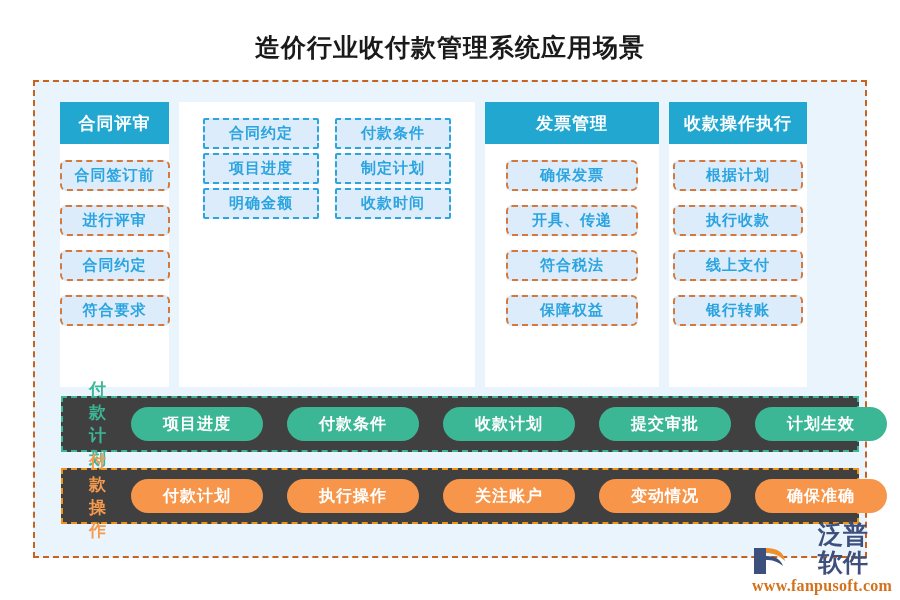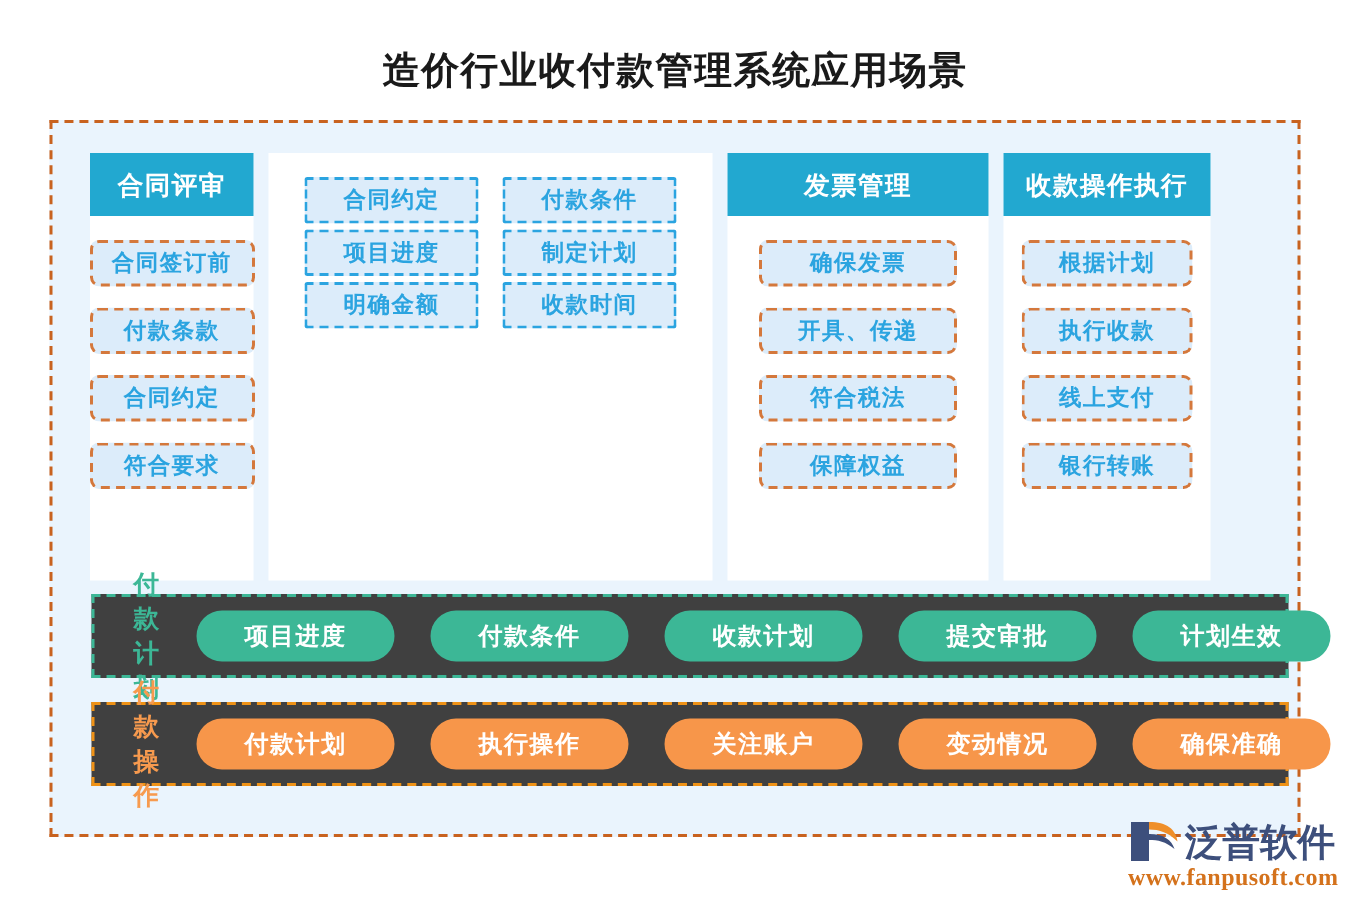--- a/index.html
+++ b/index.html
@@ -107,21 +107,21 @@
   .chip-orange {
     border: 2px dashed #d4783c;
     width: 110px;
   }
   .chip-blue {
     border: 2px dashed #2ba4e0;
     width: 116px;
     border-radius: 2px;
   }
   .col-3 .chip-orange { width: 132px; }
-  .col-4 .chip-orange { width: 114px; }
+  .col-4 .chip-orange { width: 130px; }
 
   
   .flow-row {
     position: absolute;
     left: 14px;
     width: 798px;
     height: 56px;
     box-sizing: border-box;
     background: #404040;
     display: flex;
@@ -176,20 +176,21 @@
     gap: 4px;
     height: 34px;
   }
   .logo-mark { width: 34px; height: 32px; flex: 0 0 34px; }
   .logo-text {
     font-size: 25px;
     font-weight: bold;
     color: #3d4f7c;
     letter-spacing: 0px;
     line-height: 28px;
+    margin-left: 28px;
   }
   .logo-url {
     font-family: "Liberation Serif", "DejaVu Serif", serif;
     font-size: 16px;
     color: #d4721c;
     letter-spacing: 0.3px;
     text-align: center;
     margin-top: 1px;
     font-weight: bold;
   }
@@ -200,21 +201,21 @@
 <div class="page-title">造价行业收付款管理系统应用场景</div>
 
 <div class="outer-frame">
 
   <div class="columns-row">
 
     <div class="col-panel col-1">
       <div class="col-header">合同评审</div>
       <div class="col-body">
         <div class="chip chip-orange">合同签订前</div>
-        <div class="chip chip-orange">付款条款</div>
+        <div class="chip chip-orange">进行评审</div>
         <div class="chip chip-orange">合同约定</div>
         <div class="chip chip-orange">符合要求</div>
       </div>
     </div>
 
     <div class="col-panel col-2">
       <div class="col-body">
         <div class="chip chip-blue">合同约定</div>
         <div class="chip chip-blue">付款条件</div>
         <div class="chip chip-blue">项目进度</div>

